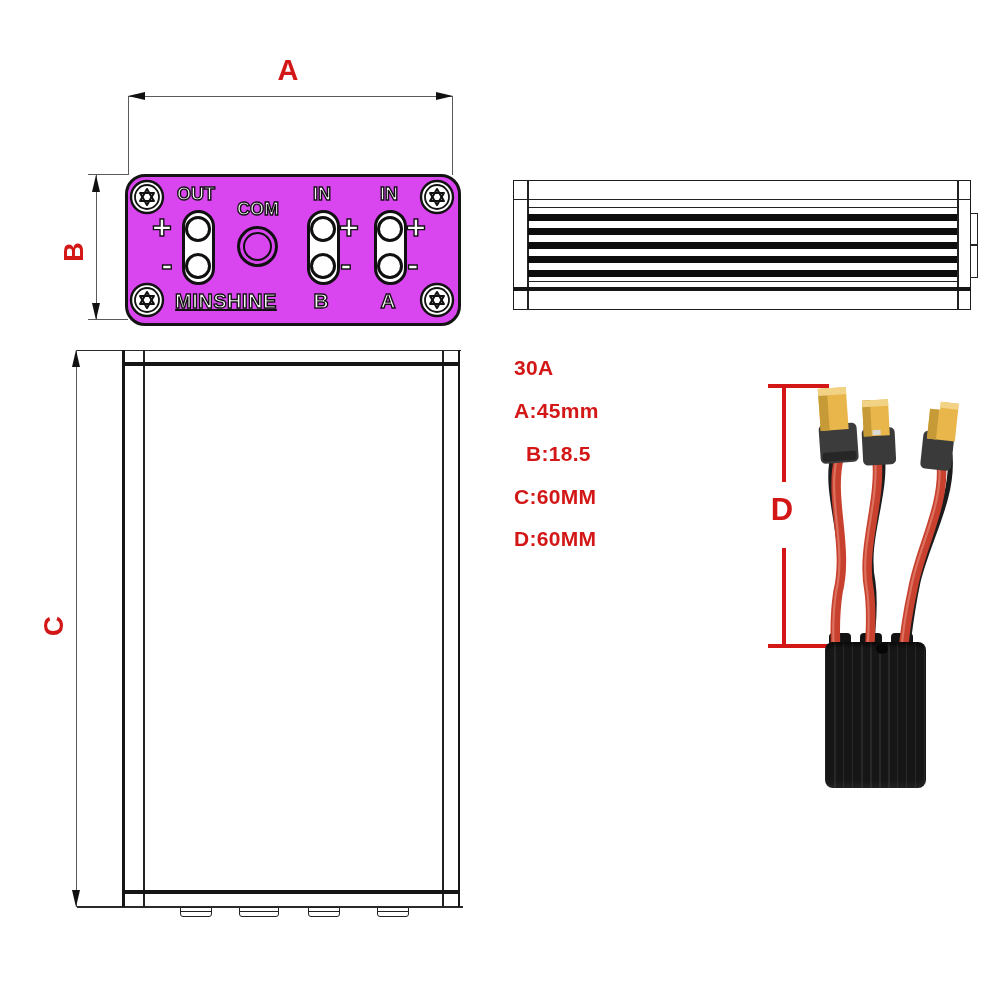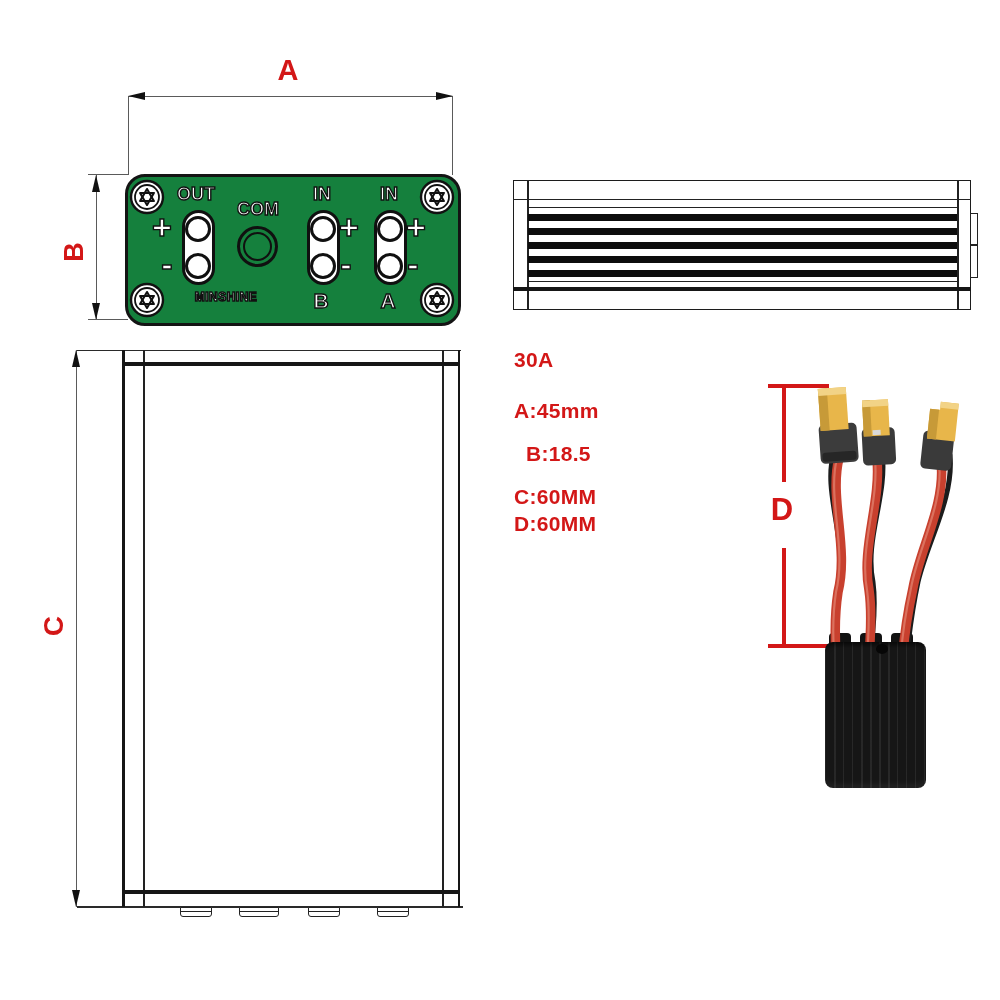--- a/index.html
+++ b/index.html
@@ -13,21 +13,21 @@
   .arrL{position:absolute;width:0;height:0;border-top:4.5px solid transparent;border-bottom:4.5px solid transparent;border-right:17px solid #111;}
   .arrR{position:absolute;width:0;height:0;border-top:4.5px solid transparent;border-bottom:4.5px solid transparent;border-left:17px solid #111;}
   .arrU{position:absolute;width:0;height:0;border-left:4.5px solid transparent;border-right:4.5px solid transparent;border-bottom:17px solid #111;}
   .arrD{position:absolute;width:0;height:0;border-left:4.5px solid transparent;border-right:4.5px solid transparent;border-top:17px solid #111;}
   
   .redlbl{position:absolute;color:#d31717;font-weight:bold;text-align:center;}
   .spec{position:absolute;color:#d31717;font-weight:bold;font-size:21px;letter-spacing:.3px;}
   
   .otext{position:absolute;color:#111;font-weight:bold;text-align:center;
          -webkit-text-fill-color:#fff;-webkit-text-stroke:1.4px #111;}
-  .panel{position:absolute;left:125px;top:174px;width:330px;height:146px;background:#15803d;
+  .panel{position:absolute;left:125px;top:174px;width:330px;height:146px;background:#d946ef;
          border:3px solid #141414;border-radius:20px;}
   .stadium{position:absolute;width:33px;height:75px;border:3.5px solid #101010;border-radius:18px;background:#fff;box-sizing:border-box;}
   .tcirc{position:absolute;width:26px;height:26px;border:3px solid #101010;border-radius:50%;background:#fff;box-sizing:border-box;}
   .tab{position:absolute;width:32px;height:10px;border:1.5px solid #222;border-radius:0 0 3px 3px;background:#fff;box-sizing:border-box;}
   .tab::after{content:"";position:absolute;left:0;right:0;top:2.5px;height:1.2px;background:#222;}
   .finbar{position:absolute;left:528px;width:429px;height:6.5px;background:#0d0d0d;}
   .thinline{position:absolute;background:#222;}
   .bump{position:absolute;width:22px;height:14px;background:#121212;border-radius:4px;}
 </style>
 </head>
@@ -95,21 +95,21 @@
     <div class="tcirc" style="left:182px;top:76px;"></div>
     <div class="otext" style="left:203px;top:32px;width:36px;height:36px;font-size:34px;line-height:36px;">+</div>
     <div class="otext" style="left:200px;top:72px;width:36px;height:30px;font-size:34px;line-height:30px;">-</div>
 
     <div class="stadium" style="left:246px;top:33px;"></div>
     <div class="tcirc" style="left:249px;top:39px;"></div>
     <div class="tcirc" style="left:249px;top:76px;"></div>
     <div class="otext" style="left:270px;top:32px;width:36px;height:36px;font-size:34px;line-height:36px;">+</div>
     <div class="otext" style="left:267px;top:72px;width:36px;height:30px;font-size:34px;line-height:30px;">-</div>
 
-    <div class="otext" style="left:28px;top:113px;width:140px;font-size:12px;letter-spacing:.5px;">MINSHINE</div>
+    <div class="otext" style="left:28px;top:113px;width:140px;font-size:20px;letter-spacing:.5px;text-decoration:underline;">MINSHINE</div>
     <div class="otext" style="left:173px;top:112px;width:40px;font-size:21px;">B</div>
     <div class="otext" style="left:240px;top:112px;width:40px;font-size:21px;">A</div>
   </div>
 
   <div class="abs" style="left:513px;top:180px;width:458px;height:130px;border:1.5px solid #1c1c1c;box-sizing:border-box;background:#fff;"></div>
   <div class="thinline" style="left:527px;top:180px;width:1.5px;height:130px;"></div>
   <div class="thinline" style="left:957px;top:180px;width:1.5px;height:130px;"></div>
   <div class="thinline" style="left:513px;top:199px;width:458px;height:1.2px;"></div>
   <div class="thinline" style="left:528px;top:207px;width:429px;height:1px;"></div>
   <div class="finbar" style="top:214px;"></div>
@@ -133,25 +133,25 @@
   <div class="edge" style="left:458px;top:350px;width:1.5px;height:557px;"></div>
   <div class="thinline" style="left:143px;top:350px;width:1.5px;height:557px;"></div>
   <div class="thinline" style="left:442px;top:350px;width:1.5px;height:557px;"></div>
   <div class="edge" style="left:123px;top:362px;width:337px;height:3.5px;"></div>
   <div class="edge" style="left:123px;top:890px;width:337px;height:3.5px;"></div>
   <div class="tab" style="left:180px;top:907px;"></div>
   <div class="tab" style="left:239px;top:907px;width:40px;"></div>
   <div class="tab" style="left:308px;top:907px;"></div>
   <div class="tab" style="left:377px;top:907px;"></div>
 
-  <div class="spec" style="left:514px;top:348px;">30A</div>
+  <div class="spec" style="left:514px;top:356px;">30A</div>
   <div class="spec" style="left:514px;top:399px;">A:45mm</div>
   <div class="spec" style="left:526px;top:442px;">B:18.5</div>
   <div class="spec" style="left:514px;top:485px;">C:60MM</div>
-  <div class="spec" style="left:514px;top:512px;">D:60MM</div>
+  <div class="spec" style="left:514px;top:527px;">D:60MM</div>
 
   <div class="abs" style="left:768px;top:384px;width:61px;height:3.5px;background:#d31717;"></div>
   <div class="abs" style="left:782px;top:384px;width:3.5px;height:98px;background:#d31717;"></div>
   <div class="redlbl" style="left:762px;top:492px;width:40px;font-size:31px;">D</div>
   <div class="abs" style="left:782px;top:548px;width:3.5px;height:99px;background:#d31717;"></div>
   <div class="abs" style="left:768px;top:644px;width:61px;height:3.5px;background:#d31717;"></div>
 
   <div class="bump" style="left:829px;top:633px;"></div>
   <div class="bump" style="left:860px;top:633px;"></div>
   <div class="bump" style="left:891px;top:633px;"></div>

